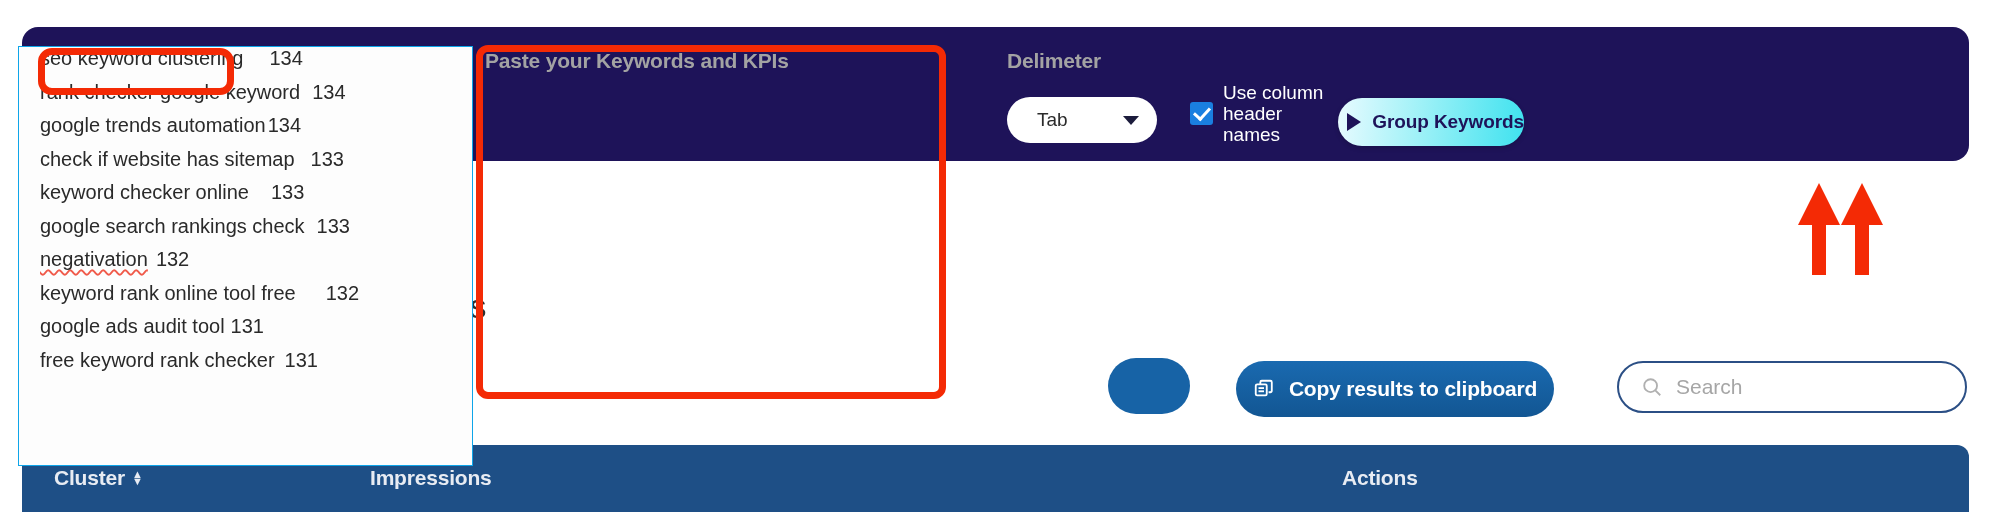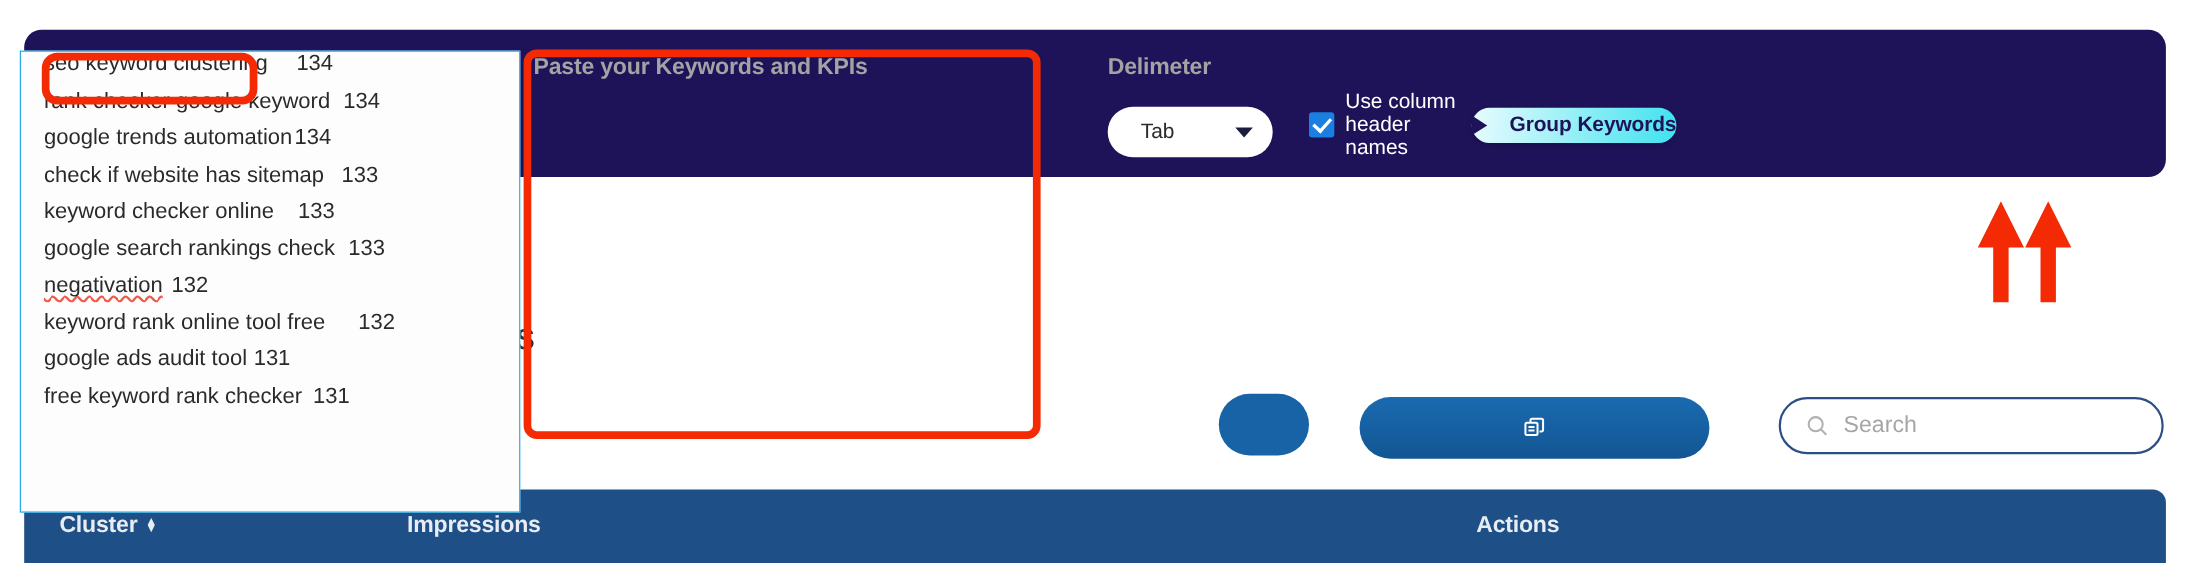--- a/index.html
+++ b/index.html
@@ -200,26 +200,26 @@
     color: #ffffff;
     width: 105px;
   }
 
   
   .group-btn {
     position: absolute;
     left: 1316px;
     top: 71px;
     width: 186px;
-    height: 32px;
+    height: 48px;
     border-radius: 24px;
     background: linear-gradient(95deg, #e8fbff 0%, #9df1f7 45%, #3fe2ef 100%);
     display: flex;
     align-items: center;
-    justify-content: space-between;
+    justify-content: flex-end;
     gap: 11px;
     cursor: pointer;
     border: none;
     box-shadow: 0 2px 5px rgba(0,0,0,0.18);
   }
   .group-btn-text {
     font-size: 19px;
     font-weight: bold;
     color: #1e1359;
     letter-spacing: -0.1px;
@@ -453,20 +453,21 @@
 
   <div class="hidden-round-btn"></div>
 
   <div class="copy-btn">
     <svg class="copy-icon" viewBox="0 0 24 24" fill="none" stroke="#ffffff" stroke-width="2">
       <rect x="3" y="7" width="12" height="12" rx="1.5"></rect>
       <path d="M8 7V4.5A1.5 1.5 0 0 1 9.5 3H19a1.5 1.5 0 0 1 1.5 1.5V14a1.5 1.5 0 0 1-1.5 1.5h-2"></path>
       <line x1="6" y1="11" x2="12" y2="11"></line>
       <line x1="6" y1="14.5" x2="12" y2="14.5"></line>
     </svg>
+    <span class="copy-btn-text">Copy results to clipboard</span>
   </div>
 
   <div class="search-wrap">
     <svg class="search-icon" viewBox="0 0 24 24" fill="none" stroke="#b0b0b0" stroke-width="2">
       <circle cx="10.5" cy="10.5" r="7"></circle>
       <line x1="15.6" y1="15.6" x2="21" y2="21"></line>
     </svg>
     <input class="search-input" type="text" placeholder="Search" style="">
   </div>
 

